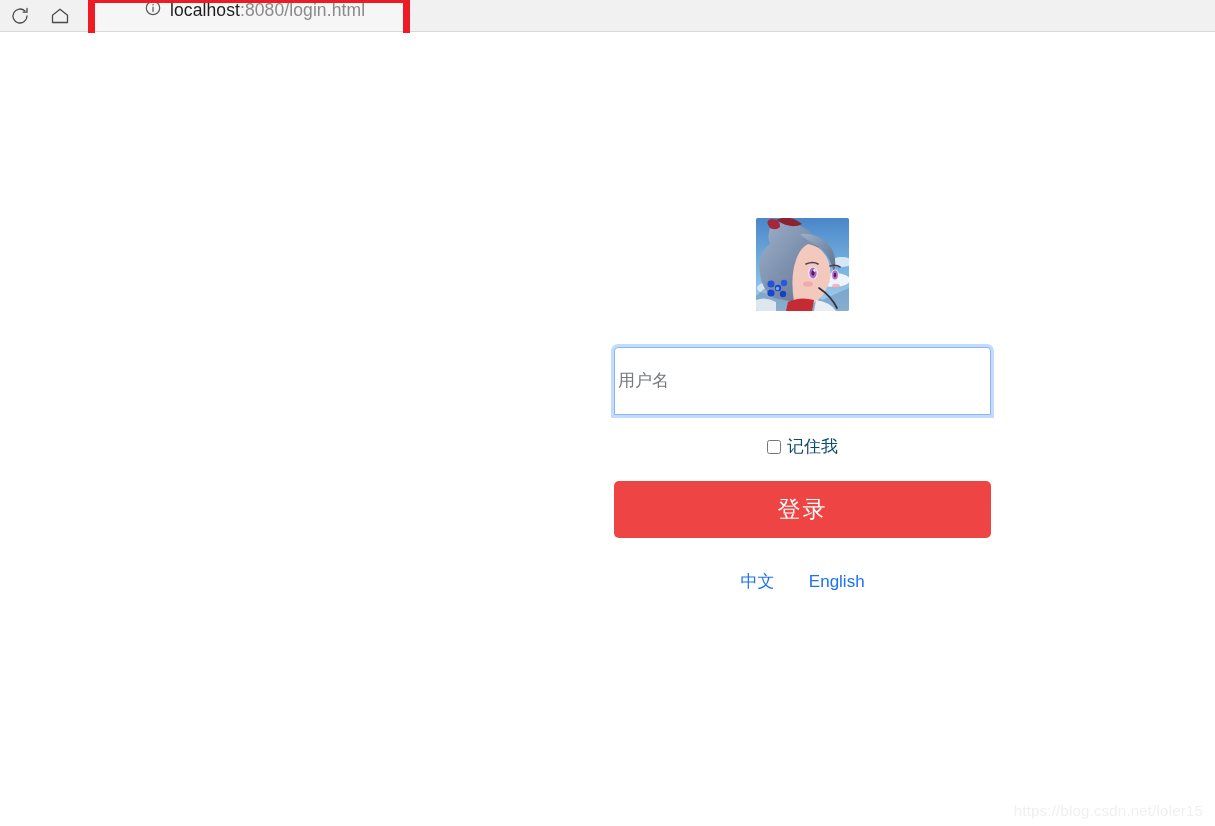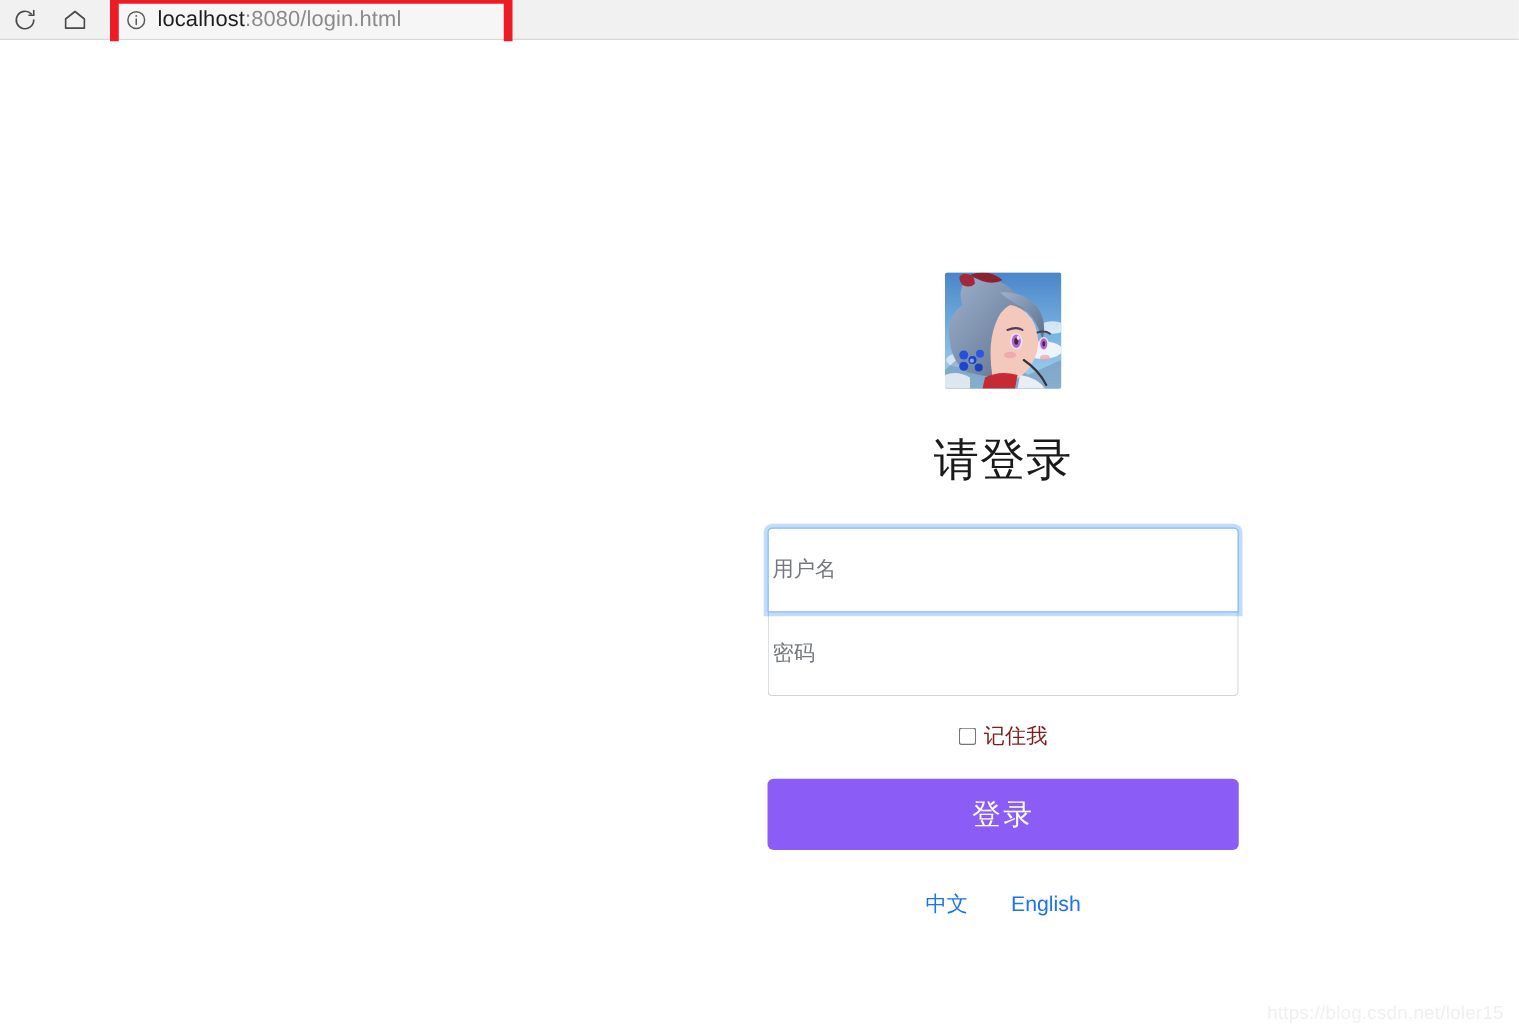--- a/index.html
+++ b/index.html
@@ -37,22 +37,23 @@
   .nav-icon svg { display: block; }
 
   #address-bar {
     position: absolute;
     left: 95px;
     top: 0px;
     width: 308px;
     height: 31px;
     background: #f6f6f6;
     display: flex;
-    align-items: center;
+    align-items: flex-start;
     box-sizing: border-box;
+    padding-left: 44px;
   }
   #site-info-icon {
     width: 16px;
     height: 16px;
     margin-left: 6px;
     margin-right: 9px;
     flex: 0 0 auto;
     color: #5a5a5a;
   }
   #url-text {
@@ -166,33 +167,33 @@
     gap: 6px;
   }
   #remember-checkbox {
     width: 14px;
     height: 14px;
     margin: 0;
     accent-color: #0d6efd;
   }
   #remember-label {
     font-size: 17px;
-    color: #7f1d1d;
+    color: #0c4a6e;
     line-height: 1;
     font-family: Liberation Serif, serif;
   }
 
   #login-button {
     display: block;
     margin-top: 26px;
     width: 377px;
     height: 57px;
     border: none;
     border-radius: 5px;
-    background: #8b5cf6;
+    background: #ef4444;
     color: #ffffff;
     font-size: 23px;
     font-family: Liberation Serif, serif;
     letter-spacing: 2px;
     cursor: pointer;
   }
 
   #copyright {
     margin-top: 63px;
     text-align: center;
@@ -303,25 +304,23 @@
           <circle cx="27" cy="76" r="3.2" fill="#1a40c0"></circle>
           <circle cx="21.5" cy="70.5" r="1.7" fill="#7fa6ff"></circle>
         </g>
         <path d="M32 84 q12 -6 26 -2 l-2 11 l-26 0Z" fill="#c62a33"></path>
         <path d="M60 82 q14 2 20 11 l-22 0Z" fill="#e8eef4"></path>
         <path d="M0 82 q10 -4 20 2 l0 9 l-20 0Z" fill="#dfe7ee"></path>
         <path d="M63 70 q12 8 18 20" stroke="#33323a" stroke-width="1.7" fill="none" stroke-linecap="round"></path>
       </svg>
     </div>
 
-    <h1 id="login-title">请登录</h1>
 
     <div id="form-group">
       <input id="username-input" class="text-field" type="text" placeholder="用户名" style="">
-      <input id="password-input" class="text-field" type="password" placeholder="密码" style="">
     </div>
 
     <div id="remember-row">
       <input id="remember-checkbox" type="checkbox" style="">
       <span id="remember-label">记住我</span>
     </div>
 
     <button id="login-button">登录</button>
 
 

